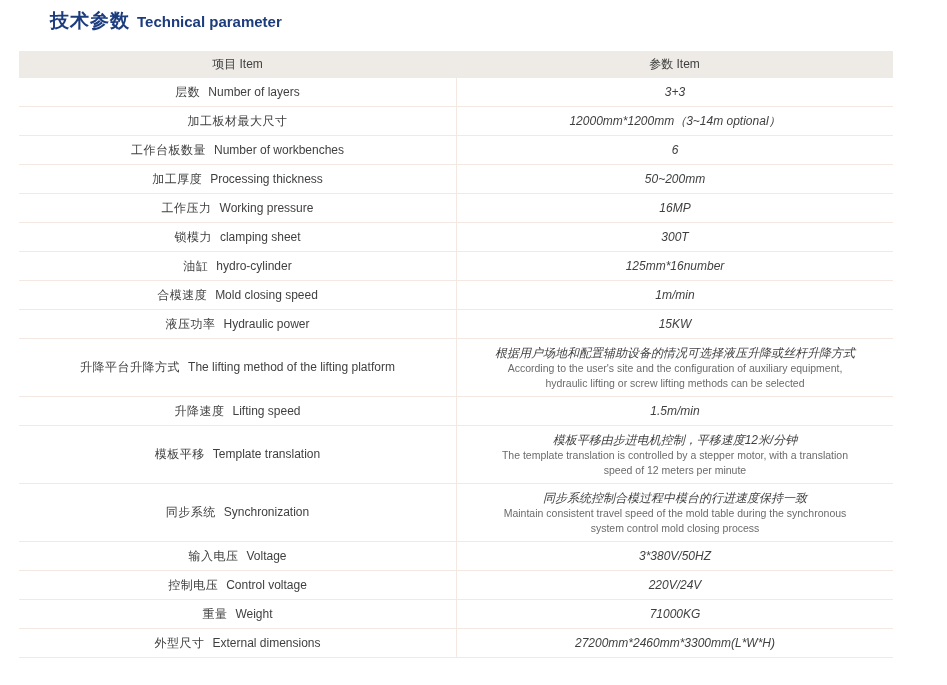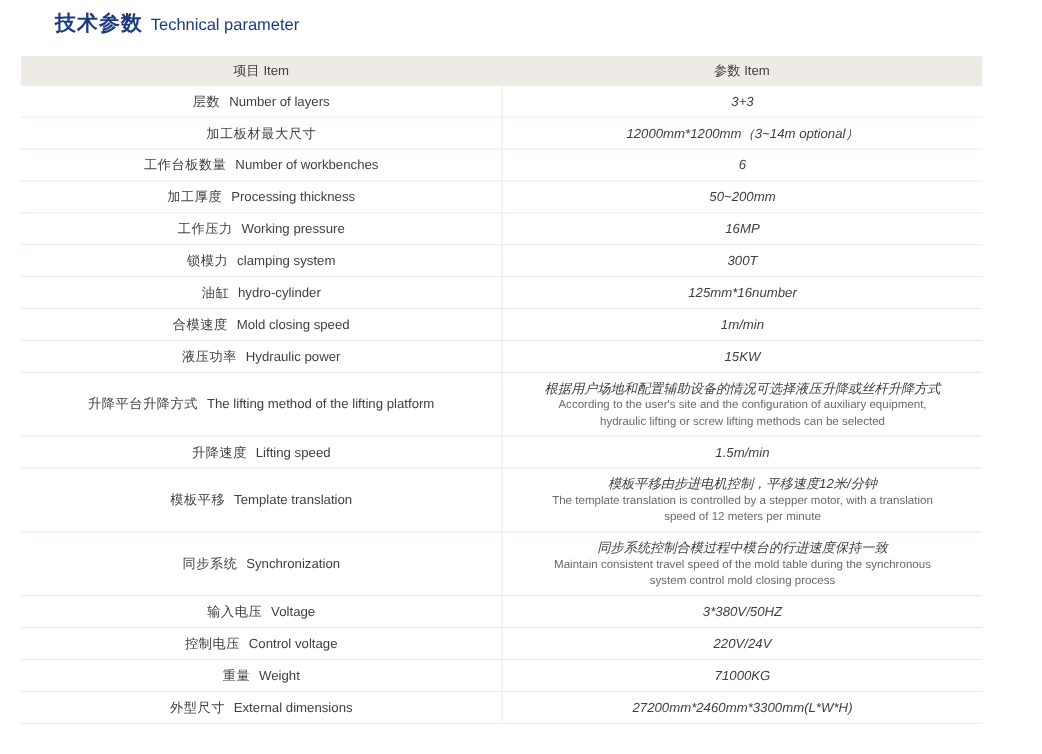--- a/index.html
+++ b/index.html
@@ -20,21 +20,21 @@
   .page { width: 947px; height: 685px; }
 
   .page-title {
     margin: 8px 0 0 19px;
     display: flex;
     align-items: baseline;
     color: var(--title-color);
     white-space: nowrap;
   }
   .title-cn { font-size: 19px; font-weight: bold; letter-spacing: 1px; margin-left: 31px; }
-  .title-en { font-size: 15px; font-weight: 400; margin-left: 7px; }
+  .title-en { font-size: 15px; font-weight: 700; margin-left: 7px; }
 
   .spec-table {
     margin: 17px 0 0 19px;
     width: 874px;
     font-size: 12px;
   }
   .thead {
     display: flex;
     height: 27px;
     background: var(--header-bg);
@@ -139,21 +139,21 @@
     </div>
     <div class="td td-value">
             <div class="line-main">16MP</div>
           </div>
   </div>
 
   <div class="tr">
     <div class="td td-item">
       <div class="item-line">
         <span class="item-cn">锁模力</span>
-        <span class="item-en">clamping system</span>
+        <span class="item-en">clamping sheet</span>
       </div>
     </div>
     <div class="td td-value">
             <div class="line-main">300T</div>
           </div>
   </div>
 
   <div class="tr">
     <div class="td td-item">
       <div class="item-line">

